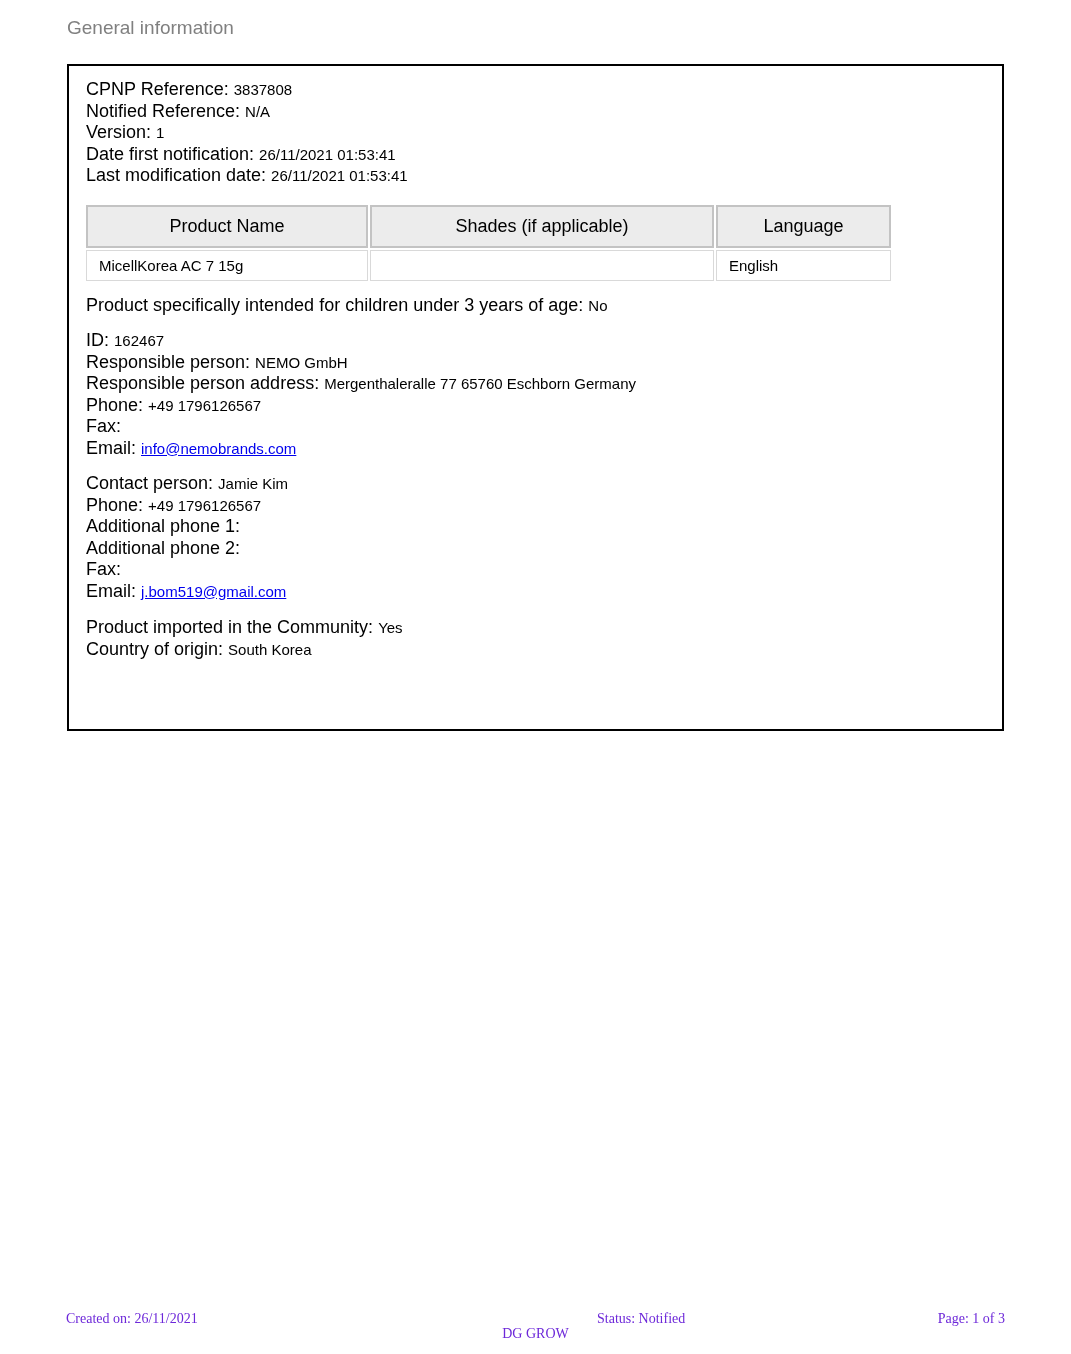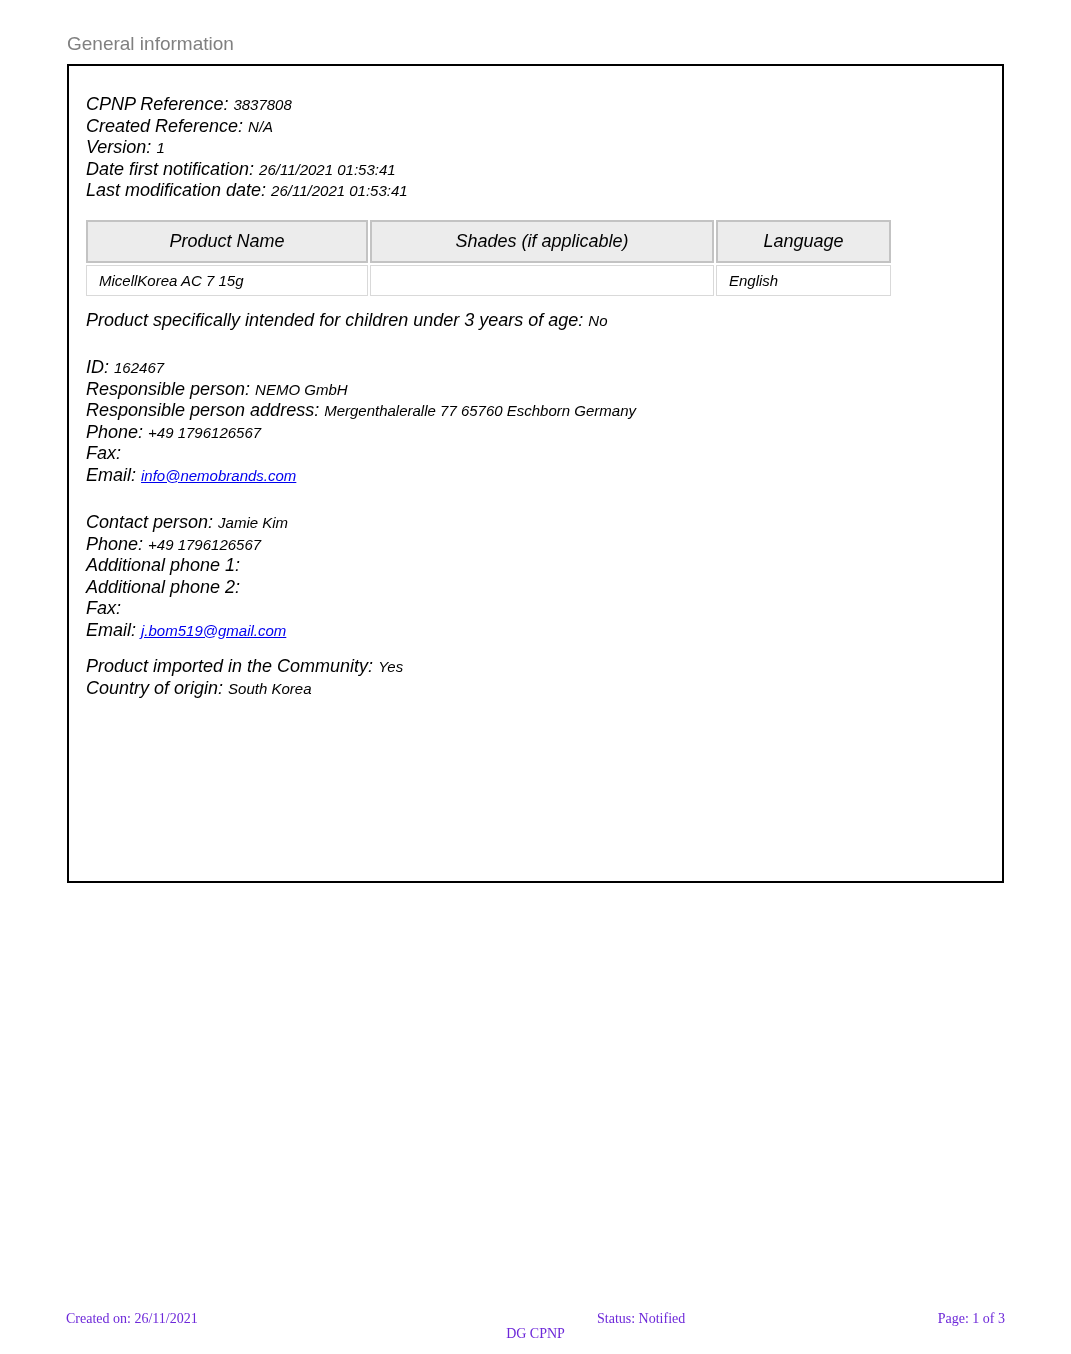--- a/index.html
+++ b/index.html
@@ -8,35 +8,34 @@
     height: 1354px;
     background: #ffffff;
     color: #000000;
     font-family: "Liberation Sans", sans-serif;
     position: relative;
     overflow: hidden;
   }
   .page-title {
     position: absolute;
     left: 67px;
-    top: 33px;
+    top: 17px;
     font-size: 19px;
     color: #808080;
   }
   .panel {
     position: absolute;
     left: 67px;
     top: 64px;
     width: 937px;
-    height: 819px;
+    height: 667px;
     border: 2px solid #000000;
     box-sizing: border-box;
-    padding: 28px 17px;
+    padding: 13px 17px;
     overflow: hidden;
-    font-style: italic;
   }
   .line {
     font-size: 18px;
     line-height: 21.5px;
     white-space: nowrap;
   }
   .lbl { font-size: 18px; }
   .val { font-size: 15px; margin-left: 5px; }
   .val-lg { font-size: 18px; margin-left: 5px; }
   a.email-link {
@@ -69,21 +68,21 @@
     border: 1px solid #d9d9d9;
     background: #ffffff;
     font-size: 15px;
     line-height: 17px;
     padding: 6px 12px;
     height: 31px;
     overflow: hidden;
     white-space: nowrap;
   }
   .children-line { margin-top: 12px; }
-  .block { margin-top: 26px; }
+  .block { margin-top: 14px; }
   .block-import { margin-top: 15px; }
   .footer-item {
     position: absolute;
     font-family: "Liberation Serif", serif;
     font-size: 14px;
     color: #6d28d9;
   }
   .footer-created { left: 66px; top: 1311px; }
   .footer-status  { left: 597px; top: 1311px; }
   .footer-page    { right: 66px; top: 1311px; text-align: right; }
@@ -94,21 +93,21 @@
 
 <div class="page-title">General information</div>
 
 <div class="panel">
 
   <div>
     <div class="line">
       <span class="lbl">CPNP Reference:</span><span class="val">3837808</span>
     </div>
     <div class="line">
-      <span class="lbl">Created Reference:</span><span class="val">N/A</span>
+      <span class="lbl">Notified Reference:</span><span class="val">N/A</span>
     </div>
     <div class="line">
       <span class="lbl">Version:</span><span class="val">1</span>
     </div>
     <div class="line">
       <span class="lbl">Date first notification:</span><span class="val">26/11/2021 01:53:41</span>
     </div>
     <div class="line">
       <span class="lbl">Last modification date:</span><span class="val">26/11/2021 01:53:41</span>
     </div>
@@ -182,13 +181,13 @@
     <div class="line">
       <span class="lbl">Country of origin:</span><span class="val">South Korea</span>
     </div>
   </div>
 
 </div>
 
 <div class="footer-item footer-created">Created on: 26/11/2021</div>
 <div class="footer-item footer-status">Status: Notified</div>
 <div class="footer-item footer-page">Page: 1 of 3</div>
-<div class="footer-item footer-org">DG CPNP</div>
+<div class="footer-item footer-org">DG GROW</div>
 
 </body></html>

